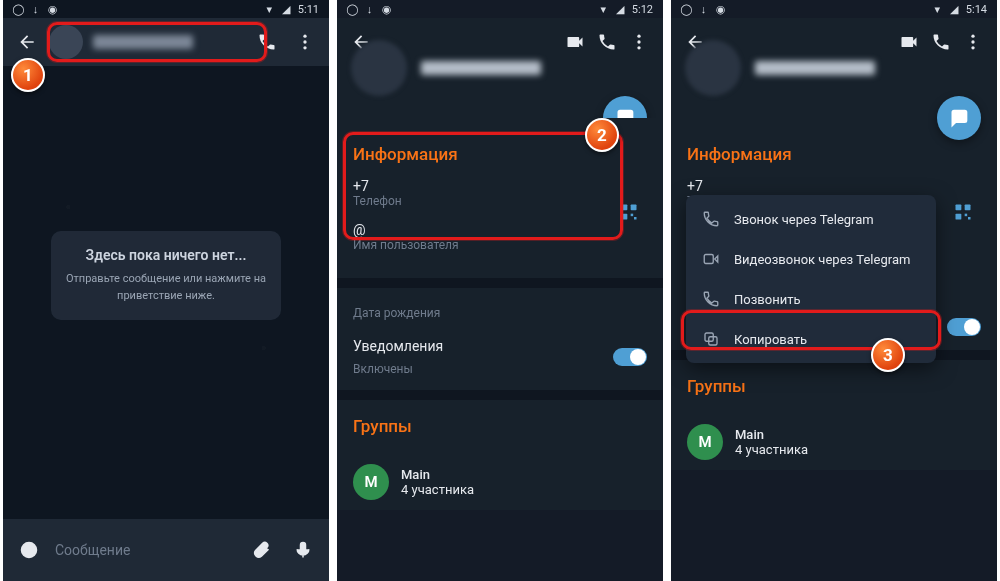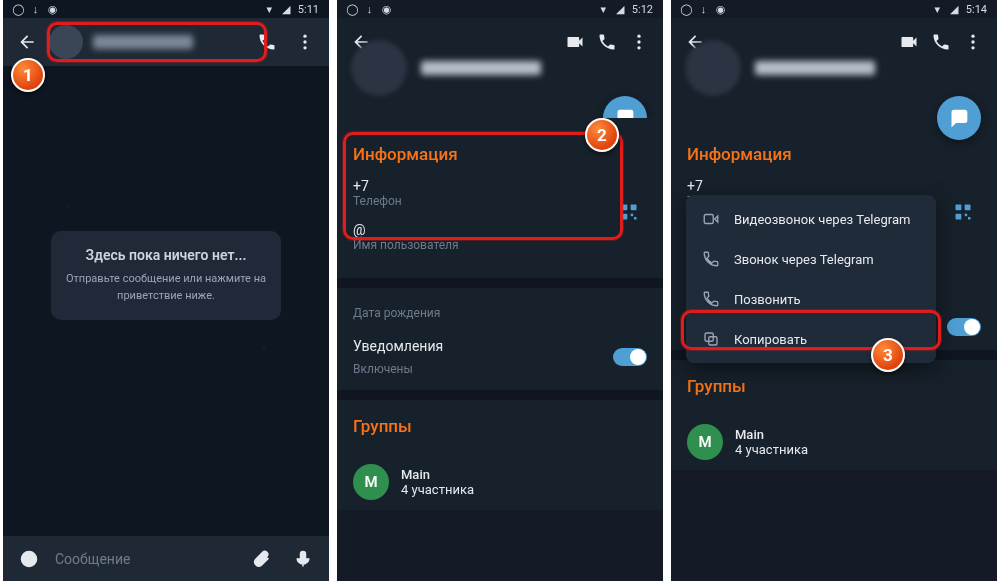--- a/index.html
+++ b/index.html
@@ -72,21 +72,21 @@
     border-radius: 10px;
     padding: 16px 14px;
     text-align: center;
     color:#cdd4df;
     position: absolute;
     top: 165px;
   }
   .empty-card .t1 { font-weight:600; font-size:14px; }
   .empty-card .t2 { font-size:11px; color:#9aa5b4; margin-top:8px; line-height:1.5; }
   .input-bar {
-    position:absolute; bottom:0; left:0; right:0; height:45px;
+    position:absolute; bottom:0; left:0; right:0; height:62px;
     background:#1f2936; display:flex; align-items:center; padding:0 10px; gap:10px;
   }
   .input-bar .placeholder { flex:1; color:#6f7b8c; font-size:14px; }
   
   .hero {
     height: 100px;
     background: #17212b;
     position: relative;
     display:flex; align-items:center; padding: 0 14px; gap:14px;
   }
@@ -402,30 +402,30 @@
     <div class="gav">M</div>
     <div>
       <div class="v" style="font-weight:500;">Main</div>
       <div class="s">4 участника</div>
     </div>
   </div>
 
   <div class="ctx">
     <div class="ctx-item">
       <svg class="svg" viewBox="0 0 24 24">
+          <path d="M6.6 10.8a15 15 0 006.6 6.6l2.2-2.2a1 1 0 011-.25 11.4 11.4 0 003.6.57 1 1 0 011 1V20a1 1 0 01-1 1A17 17 0 013 4a1 1 0 011-1h3.5a1 1 0 011 1 11.4 11.4 0 00.57 3.6 1 1 0 01-.25 1z"></path>
+        </svg>
+      <span>Звонок через Telegram</span>
+    </div>
+    <div class="ctx-item">
+      <svg class="svg" viewBox="0 0 24 24">
           <rect x="3" y="6" width="12" height="12" rx="2"></rect>
           <path d="M21 8l-4 4 4 4z"></path>
         </svg>
       <span>Видеозвонок через Telegram</span>
-    </div>
-    <div class="ctx-item">
-      <svg class="svg" viewBox="0 0 24 24">
-          <path d="M6.6 10.8a15 15 0 006.6 6.6l2.2-2.2a1 1 0 011-.25 11.4 11.4 0 003.6.57 1 1 0 011 1V20a1 1 0 01-1 1A17 17 0 013 4a1 1 0 011-1h3.5a1 1 0 011 1 11.4 11.4 0 00.57 3.6 1 1 0 01-.25 1z"></path>
-        </svg>
-      <span>Звонок через Telegram</span>
     </div>
     <div class="ctx-item">
       <svg class="svg" viewBox="0 0 24 24">
           <path d="M6.6 10.8a15 15 0 006.6 6.6l2.2-2.2a1 1 0 011-.25 11.4 11.4 0 003.6.57 1 1 0 011 1V20a1 1 0 01-1 1A17 17 0 013 4a1 1 0 011-1h3.5a1 1 0 011 1 11.4 11.4 0 00.57 3.6 1 1 0 01-.25 1z"></path>
           <path d="M15 3l6 6M21 3l-6 6" stroke-width="0"></path>
         </svg>
       <span>Позвонить</span>
     </div>
     <div class="ctx-item">
       <svg class="svg" viewBox="0 0 24 24">

